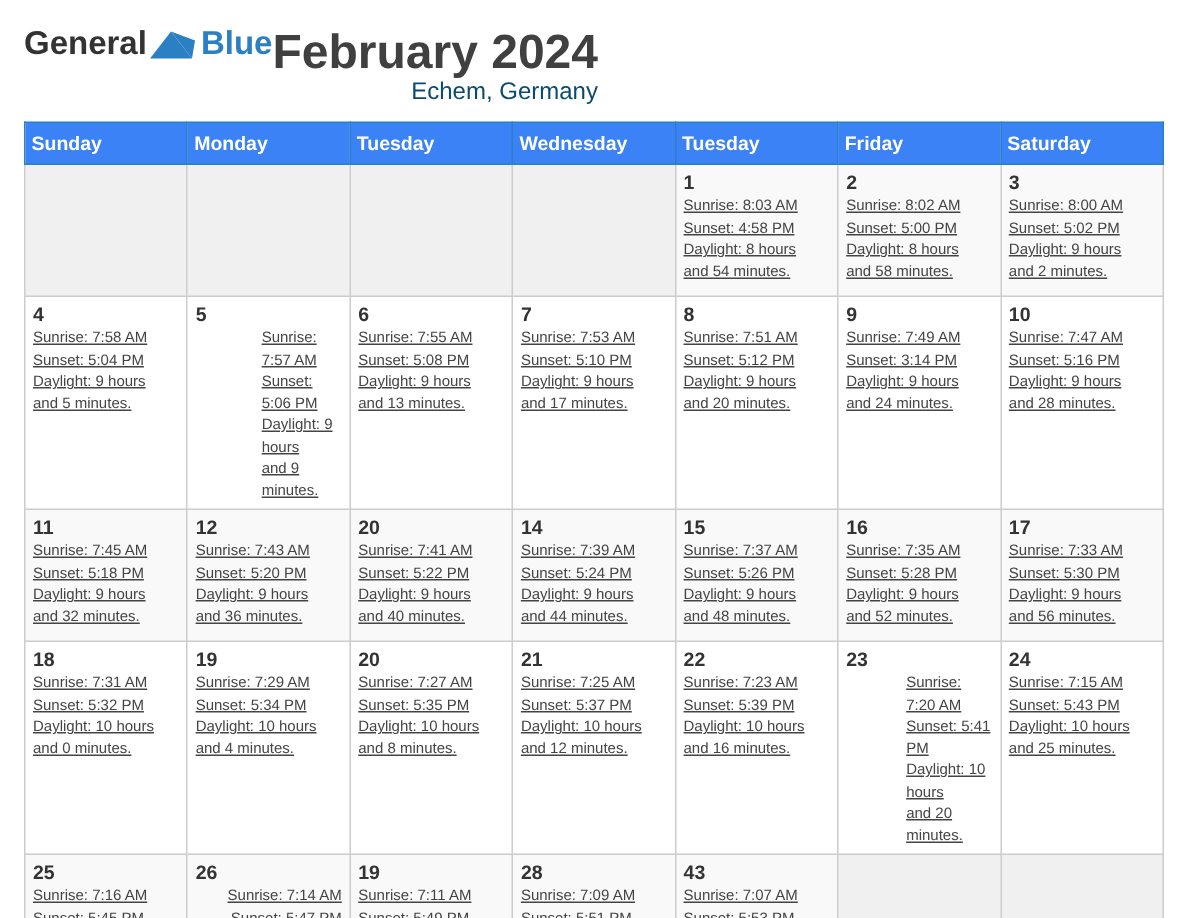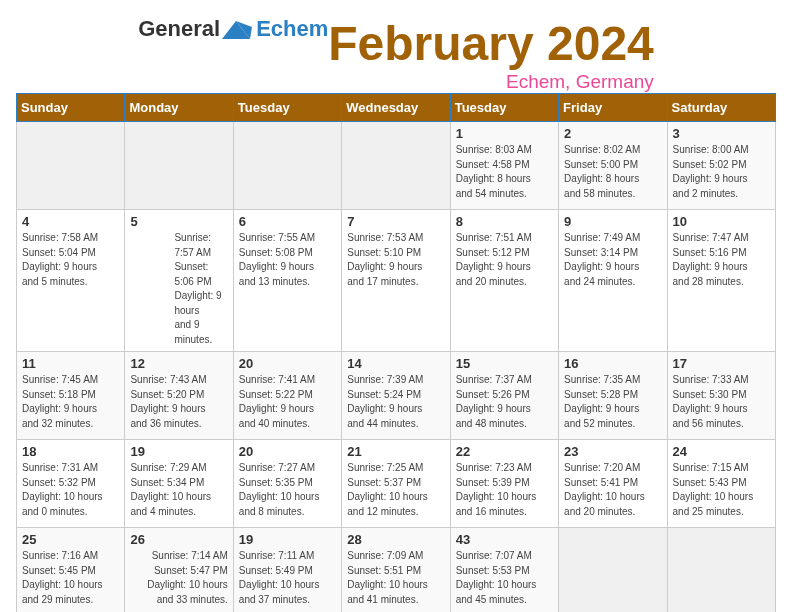--- a/index.html
+++ b/index.html
@@ -5,47 +5,47 @@
     * { box-sizing: border-box; margin: 0; padding: 0; }
     body {
       font-family: Arial, sans-serif;
       background: #fff;
       width: 792px;
       min-height: 612px;
       padding: 16px;
     }
     .header {
       display: flex;
-      justify-content: center;
+      justify-content: flex-start;
       align-items: flex-start;
-      margin-bottom: 0;
+      margin-bottom: 10px;
     }
     .logo {
       display: flex;
       align-items: center;
     }
     .title-block {
       text-align: right;
     }
     .month-title {
-      font-size: 48px;
+      font-size: 32px;
       font-weight: bold;
-      color: #a16207;
+      color: #404040;
     }
     .location {
-      font-size: 19px;
-      color: #ec4899;
+      font-size: 16px;
+      color: #0c4a6e;
     }
     table {
       width: 100%;
       border-collapse: collapse;
       table-layout: fixed;
     }
     thead tr th {
-      background: #a16207;
+      background: #3b82f6;
       color: #fff;
       font-size: 13px;
       font-weight: bold;
       padding: 6px 4px;
       text-align: left;
       border: 1px solid #2b7fc3;
     }
     tbody tr td {
       border: 1px solid #ccc;
       vertical-align: top;
@@ -63,39 +63,40 @@
     .day-number {
       font-size: 13px;
       font-weight: bold;
       display: block;
       margin-bottom: 2px;
     }
     .day-info {
       font-size: 10px;
       line-height: 1.45;
       color: #444;
+      text-decoration: underline;
     }
     .empty-cell {
       background: #f0f0f0 !important;
     }
   </style>
 </head>
 <body>
 
 <div class="header">
   <div class="logo">
     <div>
       <div style="display:flex;align-items:center;">
         <div style="font-size:22px;font-weight:bold;color:#333;line-height:1.1;">
           <span style="color:#333;">General</span><svg width="30" height="22" viewBox="0 0 30 22" style="vertical-align:middle;margin:0 2px;">
               <polygon points="0,20 14,2 28,20" fill="#2b7fc3"></polygon>
               <polygon points="14,2 28,20 30,8" fill="#2b7fc3"></polygon>
             </svg>
         </div>
-        <div style="font-size:22px;font-weight:bold;color:#2b7fc3;margin-left:2px;">Echem</div>
+        <div style="font-size:22px;font-weight:bold;color:#2b7fc3;margin-left:2px;">Blue</div>
       </div>
     </div>
   </div>
   <div class="title-block">
     <div class="month-title">February 2024</div>
     <div class="location">Echem, Germany</div>
   </div>
 </div>
 
 <table>
@@ -271,21 +272,21 @@
         </td>
         <td>
           <span class="day-number">22</span>
           <div class="day-info" style="white-space: pre-line;">Sunrise: 7:23 AM
 Sunset: 5:39 PM
 Daylight: 10 hours
 and 16 minutes.</div>
         </td>
         <td>
           <span class="day-number">23</span>
-          <div class="day-info" style="white-space: pre-line;">Sunrise: 7:20 AM
+          <div class="day-info" style="white-space: pre-line; margin-left: 40px;">Sunrise: 7:20 AM
 Sunset: 5:41 PM
 Daylight: 10 hours
 and 20 minutes.</div>
         </td>
         <td>
           <span class="day-number">24</span>
           <div class="day-info" style="white-space: pre-line;">Sunrise: 7:15 AM
 Sunset: 5:43 PM
 Daylight: 10 hours
 and 25 minutes.</div>

